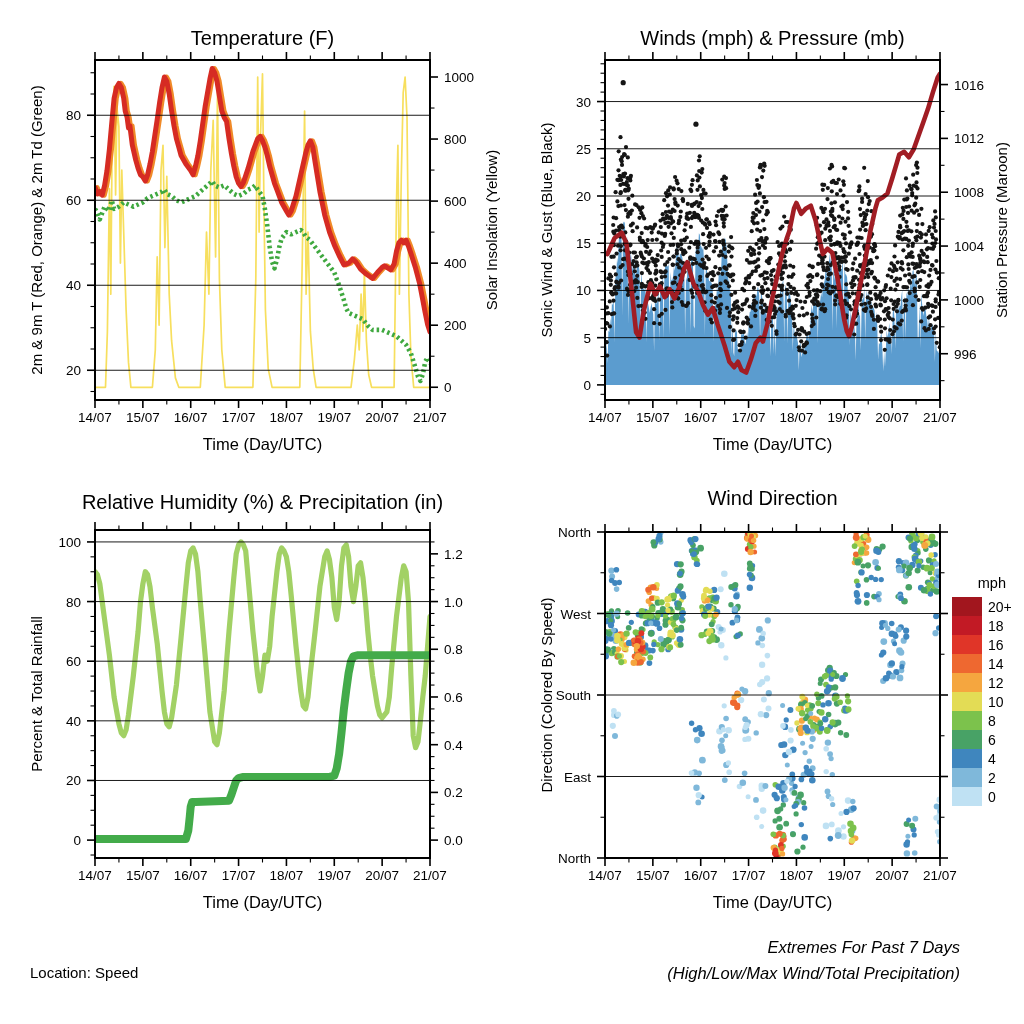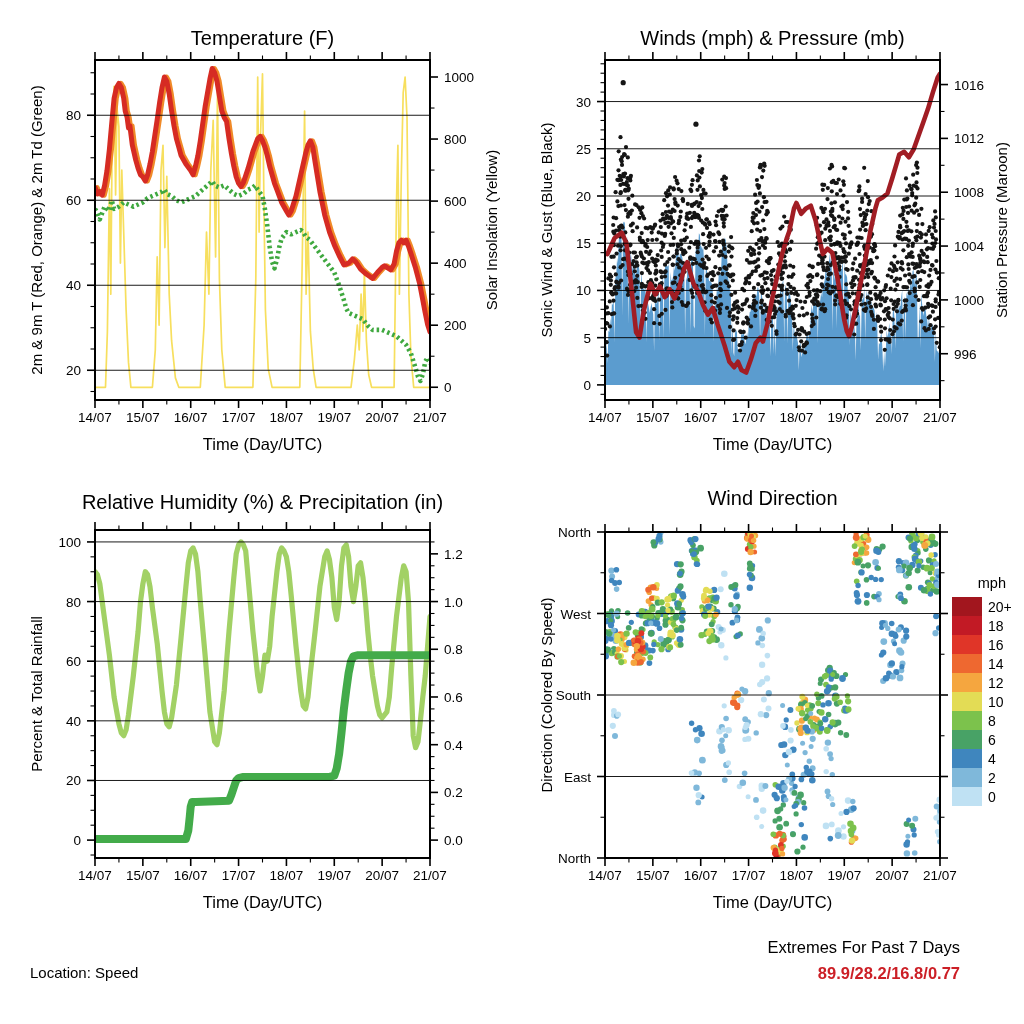--- a/index.html
+++ b/index.html
@@ -1,19 +1,19 @@
 <!DOCTYPE html>
 <html><head>
 <meta charset="utf-8">
 <style>
   html,body{margin:0;padding:0;background:#fff;}
   body{width:1024px;height:1024px;position:relative;font-family:"Liberation Sans",sans-serif;color:#000;overflow:hidden;}
   #charts{position:absolute;left:0;top:0;}
   .footer{position:absolute;left:30px;top:920px;font-size:15px;line-height:21px;white-space:pre;}
-  .extremes{position:absolute;right:64px;top:934px;text-align:right;font-size:16.5px;line-height:26px;}
+  .extremes{position:absolute;right:64px;top:934px;text-align:right;font-size:16.5px;line-height:26px;font-style:italic;}
   .extremes .vals{font-weight:bold;}
 </style>
 </head>
 <body>
 
 <svg id="charts" width="1024" height="1024" viewBox="0 0 1024 1024">
     <g>
       <g clip-path="url(#clip-temp)">
         <polyline points="95.0,387.3 105.5,387.3 107.4,331.4 109.4,188.7 110.8,294.2 112.2,132.8 114.1,86.3 115.6,194.9 117.0,108.0 118.9,126.6 120.4,263.1 121.8,170.1 123.7,232.1 126.1,309.7 128.5,362.4 130.9,387.3 152.4,387.3 155.3,350.0 157.2,256.9 159.1,325.2 161.0,170.1 163.0,145.3 164.9,247.6 166.8,176.3 169.2,294.2 171.6,340.7 175.4,377.9 178.8,387.3 200.3,387.3 204.1,325.2 206.5,232.1 208.9,294.2 210.8,170.1 213.2,120.4 215.6,256.9 217.5,92.5 219.4,278.7 221.8,350.0 225.2,387.3 252.9,387.3 255.8,278.7 257.7,77.0 259.1,232.1 260.6,132.8 262.5,73.9 263.9,201.1 265.4,309.7 268.2,368.6 272.1,387.3 299.8,387.3 302.2,263.1 304.6,111.1 306.1,294.2 308.0,232.1 310.4,331.4 313.2,368.6 316.1,387.3 351.0,387.3 354.4,359.3 357.3,325.2 359.2,350.0 361.1,294.2 363.0,331.4 364.4,272.5 366.4,340.7 368.7,374.8 371.6,387.3 394.1,387.3 396.5,201.1 397.9,145.3 399.4,294.2 401.3,176.3 403.2,92.5 405.1,77.0 407.0,117.3 408.9,294.2 410.9,356.2 413.7,387.3 430.0,387.3" fill="none" stroke-linejoin="round" stroke-linecap="round" stroke="#f7df5e" stroke-width="1.7"></polyline>
         <polyline points="95.0,208.8 97.4,213.0 99.8,219.4 102.2,213.0 104.6,206.6 109.4,210.9 111.7,200.3 114.1,208.8 118.9,206.6 123.7,202.4 128.5,204.5 133.3,206.6 138.1,204.5 142.9,202.4 147.6,198.1 152.4,196.0 157.2,193.9 162.0,191.7 164.4,189.6 166.8,193.9 171.6,196.0 176.4,200.3 181.1,202.4 185.9,200.3 190.7,198.1 195.5,196.0 200.3,191.7 205.1,187.5 209.9,183.3 212.2,181.1 214.6,185.4 219.4,187.5 224.2,185.4 229.0,189.6 233.8,193.9 238.6,196.0 243.4,193.9 248.1,189.6 252.9,187.5 255.3,185.4 257.7,189.6 262.5,196.0 264.9,208.8 267.3,225.8 269.7,247.0 272.1,261.9 274.5,268.3 276.9,259.8 279.3,247.0 281.6,238.5 286.4,232.1 291.2,234.3 296.0,232.1 300.8,230.0 303.2,232.1 305.6,236.4 310.4,240.6 315.1,247.0 319.9,253.4 324.7,259.8 329.5,266.1 334.3,272.5 339.1,285.3 343.9,300.1 346.3,308.6 348.6,312.9 353.4,315.0 358.2,317.1 363.0,319.3 367.8,325.6 372.6,329.9 377.4,329.9 382.1,329.9 386.9,332.0 391.7,334.1 396.5,336.3 401.3,340.5 406.1,344.8 410.9,353.3 415.6,368.1 418.0,376.6 420.4,380.9 422.8,374.5 425.2,361.8 427.6,357.5 430.0,363.9" fill="none" stroke-linejoin="round" stroke-linecap="butt" stroke="#3fa83f" stroke-width="4.6" stroke-dasharray="2.5 3"></polyline>
@@ -2769,14 +2769,14 @@
 <div class="footer">
   <div>Location: Speed</div>
   
   
   
   
 </div>
 
 <div class="extremes">
   <div>Extremes For Past 7 Days</div>
-  <div class="vals" id="extremes-vals" style="color: rgb(204, 31, 38);">89.9/28.2/16.8/0.77</div>
+  <div>(High/Low/Max Wind/Total Precipitation)</div>
 </div>
 
 </body></html>

